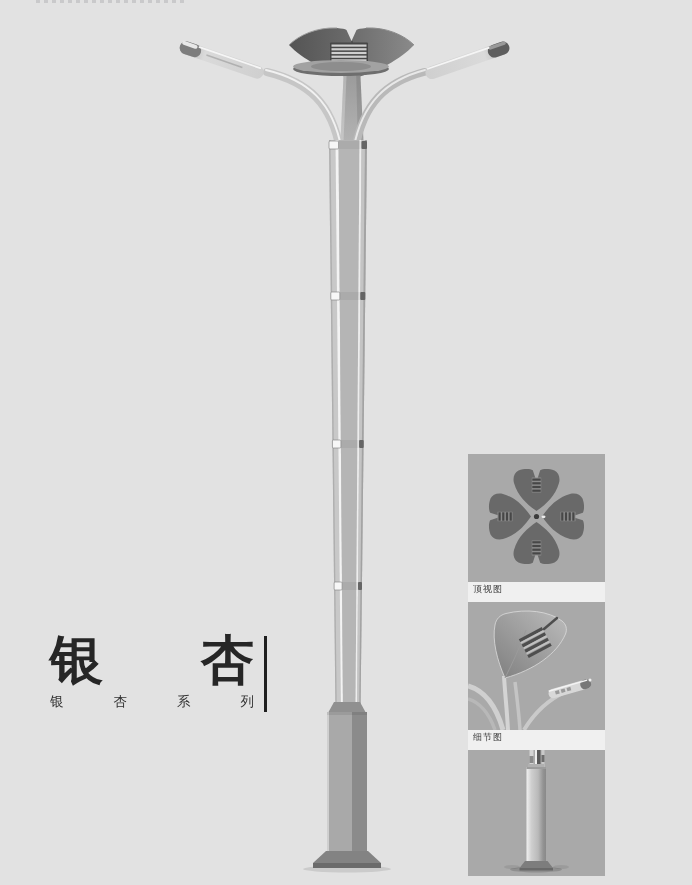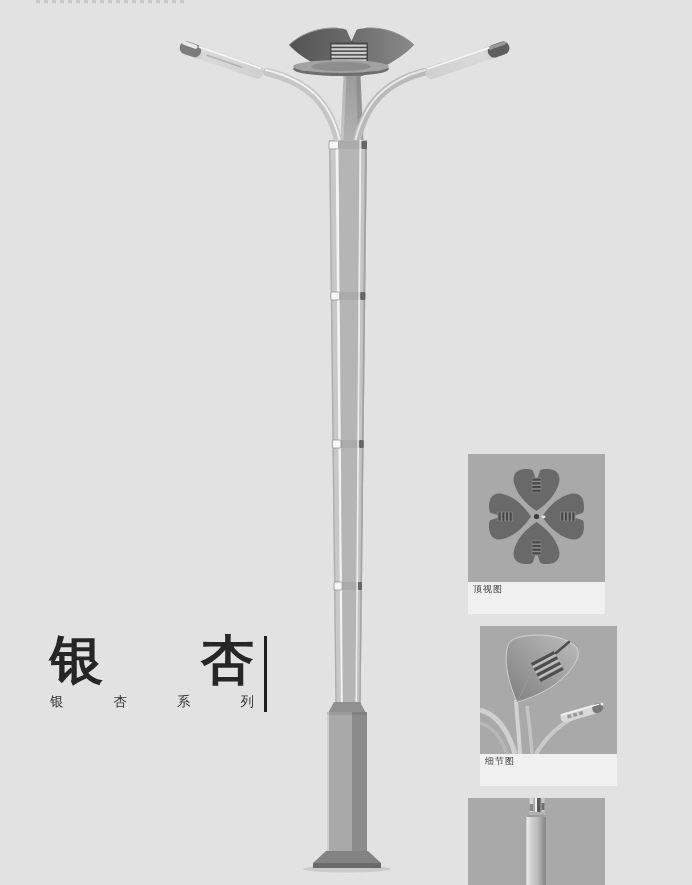--- a/index.html
+++ b/index.html
@@ -37,21 +37,21 @@
   }
 
   
   .gallery{
     position:absolute;left:468px;top:454px;width:137px;
     display:flex;flex-direction:column;
   }
   .thumb{display:block;width:137px;}
   .thumb svg{display:block;}
   .thumb-label{
-    display:block;width:137px;height:32px;line-height:15px;
+    display:block;width:137px;height:20px;line-height:15px;
     background:#f0f0f0;color:#3a3a3a;font-size:9px;
     padding-left:5px;box-sizing:border-box;letter-spacing:1px;
   }
 </style>
 </head>
 <body>
 
 <div class="page">
 
   <div class="top-remnant"></div>
@@ -205,21 +205,21 @@
         </g>
         <use href="#t1leaf" transform="rotate(90 68.5 62.5)"></use>
         <use href="#t1leaf" transform="rotate(180 68.5 62.5)"></use>
         <use href="#t1leaf" transform="rotate(270 68.5 62.5)"></use>
         <circle cx="68.5" cy="62.5" r="2.6" fill="#3c3c3c"></circle>
         <ellipse cx="75.5" cy="62.8" rx="2" ry="1.4" fill="#ededed"></ellipse>
       </svg>
       <figcaption class="thumb-label">顶视图</figcaption>
     </figure>
 
-    <figure class="thumb" style="margin:12px">
+    <figure class="thumb" style="margin:0">
       <svg width="137" height="128" viewBox="0 0 137 128">
         <defs>
           <linearGradient id="t2leaf" x1="0" y1="1" x2="1" y2="0">
             <stop offset="0" stop-color="#7f7f7f"></stop>
               <stop offset="1" stop-color="#bcbcbc"></stop>
           </linearGradient>
         </defs>
         <rect x="0" y="0" width="137" height="128" fill="#a9a9a9"></rect>
         <path d="M0 84 C14 88 27 100 35 128" fill="none" stroke="#d0d0d0" stroke-width="5"></path>
         <path d="M0 97 C11 100 21 111 27 128" fill="none" stroke="#b8b8b8" stroke-width="3.5"></path>

